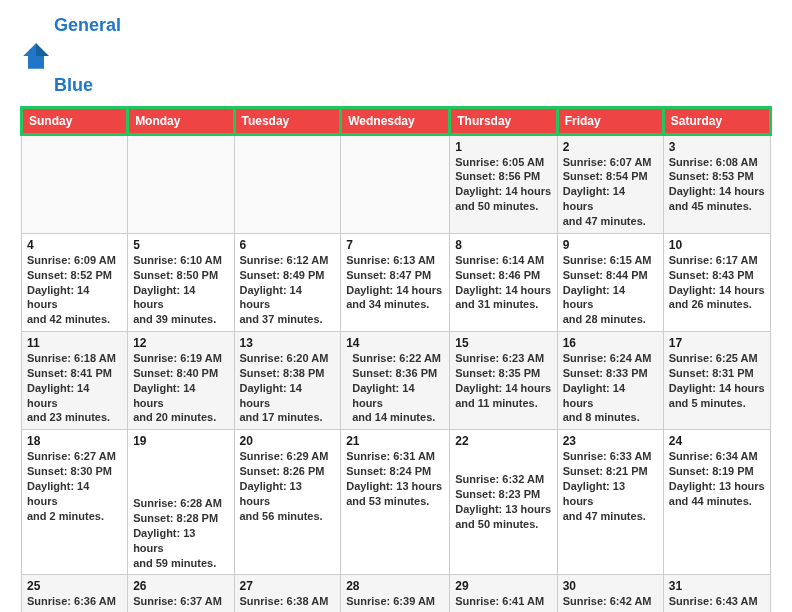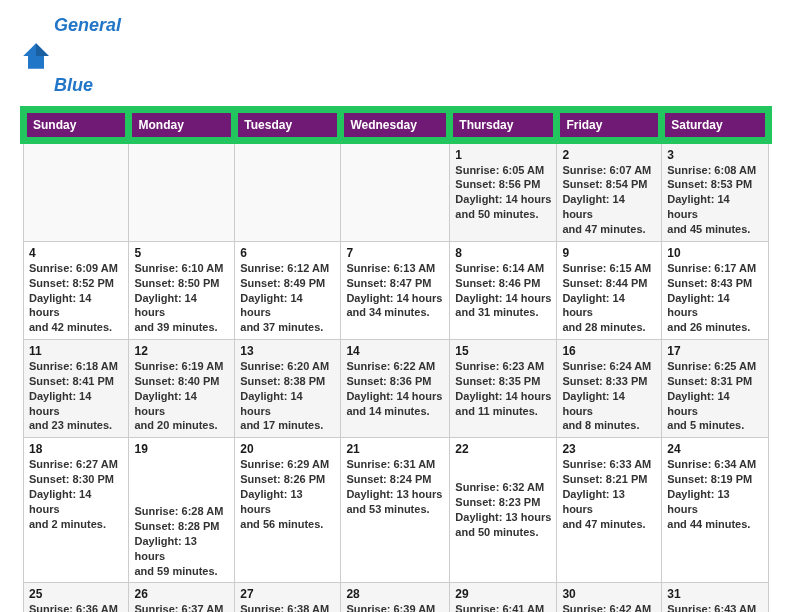--- a/index.html
+++ b/index.html
@@ -12,21 +12,20 @@
     }
     .page {
       width: 792px;
       padding: 16px 20px 12px 20px;
     }
     .header {
       display: flex;
       justify-content: space-between;
       align-items: center;
       margin-bottom: 10px;
-      font-style: italic;
     }
     .logo {
       display: flex;
       align-items: center;
     }
     .logo-icon {
       width: 32px;
       height: 32px;
       margin-right: 2px;
     }
@@ -42,27 +41,27 @@
     .subtitle {
       font-size: 15px;
       color: #444;
     }
     .calendar {
       width: 100%;
       border-collapse: collapse;
       font-size: 10.5px;
     }
     .calendar th {
-      background-color: #701a75;
+      background-color: #ef4444;
       color: #fff;
       text-align: left;
       padding: 5px 6px;
       font-size: 12px;
       font-weight: bold;
-      border: 7px solid #22c55e;
+      border: 3px solid #22c55e;
     }
     .calendar td {
       border: 1px solid #ccc;
       vertical-align: top;
       padding: 4px 5px;
       height: 80px;
       width: 113px;
       background: #fff;
     }
     .calendar tr:nth-child(odd) td {
@@ -213,21 +212,21 @@
           </td>
           <td>
             <span class="day-num">13</span>
             <div class="day-info" style="white-space: pre-line;">Sunrise: 6:20 AM
 Sunset: 8:38 PM
 Daylight: 14 hours
 and 17 minutes.</div>
           </td>
           <td>
             <span class="day-num">14</span>
-            <div class="day-info" style="white-space: pre-line;">Sunrise: 6:22 AM
+            <div class="day-info" style="white-space: pre-line; margin-left: 6px;">Sunrise: 6:22 AM
 Sunset: 8:36 PM
 Daylight: 14 hours
 and 14 minutes.</div>
           </td>
           <td>
             <span class="day-num">15</span>
             <div class="day-info" style="white-space: pre-line;">Sunrise: 6:23 AM
 Sunset: 8:35 PM
 Daylight: 14 hours
 and 11 minutes.</div>

